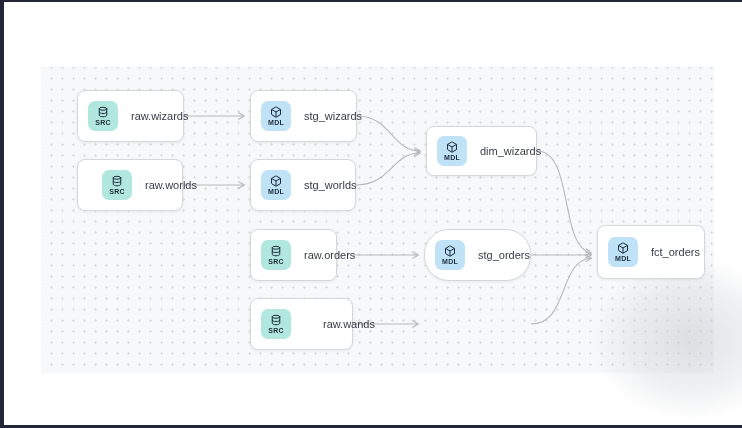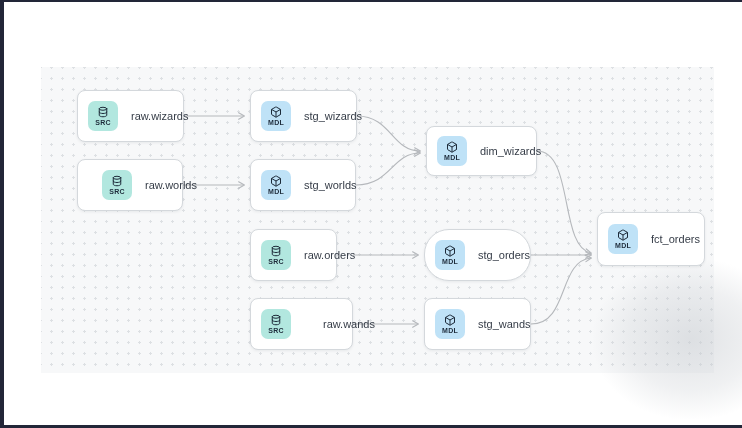--- a/index.html
+++ b/index.html
@@ -191,32 +191,21 @@
     <div class="badge badge-src">
       <span class="badge-icon"><svg viewBox="0 0 24 24">
               <ellipse cx="12" cy="5.5" rx="7.5" ry="3"></ellipse>
               <path d="M4.5 5.5v6.5c0 1.66 3.36 3 7.5 3s7.5-1.34 7.5-3V5.5"></path>
               <path d="M4.5 12v6.5c0 1.66 3.36 3 7.5 3s7.5-1.34 7.5-3V12"></path>
             </svg></span>
       <span class="badge-label">SRC</span>
     </div>
     <span class="node-label">raw.wands</span>
   </div>
-      <div class="node" style="pointer-events: auto; left: 424px; top: 298px; width: 107px; height: 52px;">
-    <div class="badge badge-mdl">
-      <span class="badge-icon"><svg viewBox="0 0 24 24">
-              <path d="M21 16V8a2 2 0 0 0-1-1.73l-7-4a2 2 0 0 0-2 0l-7 4A2 2 0 0 0 3 8v8a2 2 0 0 0 1 1.73l7 4a2 2 0 0 0 2 0l7-4A2 2 0 0 0 21 16z"></path>
-              <polyline points="3.27 6.96 12 12.01 20.73 6.96"></polyline>
-              <line x1="12" y1="22.08" x2="12" y2="12"></line>
-            </svg></span>
-      <span class="badge-label">MDL</span>
-    </div>
-    <span class="node-label">stg_wands</span>
-  </div>
-      <div class="node" style="pointer-events: auto; left: 597px; top: 212px; width: 108px; height: 54px;">
+      <div class="node" style="pointer-events: auto; left: 597px; top: 225px; width: 108px; height: 54px;">
     <div class="badge badge-mdl">
       <span class="badge-icon"><svg viewBox="0 0 24 24">
               <path d="M21 16V8a2 2 0 0 0-1-1.73l-7-4a2 2 0 0 0-2 0l-7 4A2 2 0 0 0 3 8v8a2 2 0 0 0 1 1.73l7 4a2 2 0 0 0 2 0l7-4A2 2 0 0 0 21 16z"></path>
               <polyline points="3.27 6.96 12 12.01 20.73 6.96"></polyline>
               <line x1="12" y1="22.08" x2="12" y2="12"></line>
             </svg></span>
       <span class="badge-label">MDL</span>
     </div>
     <span class="node-label">fct_orders</span>
   </div>

